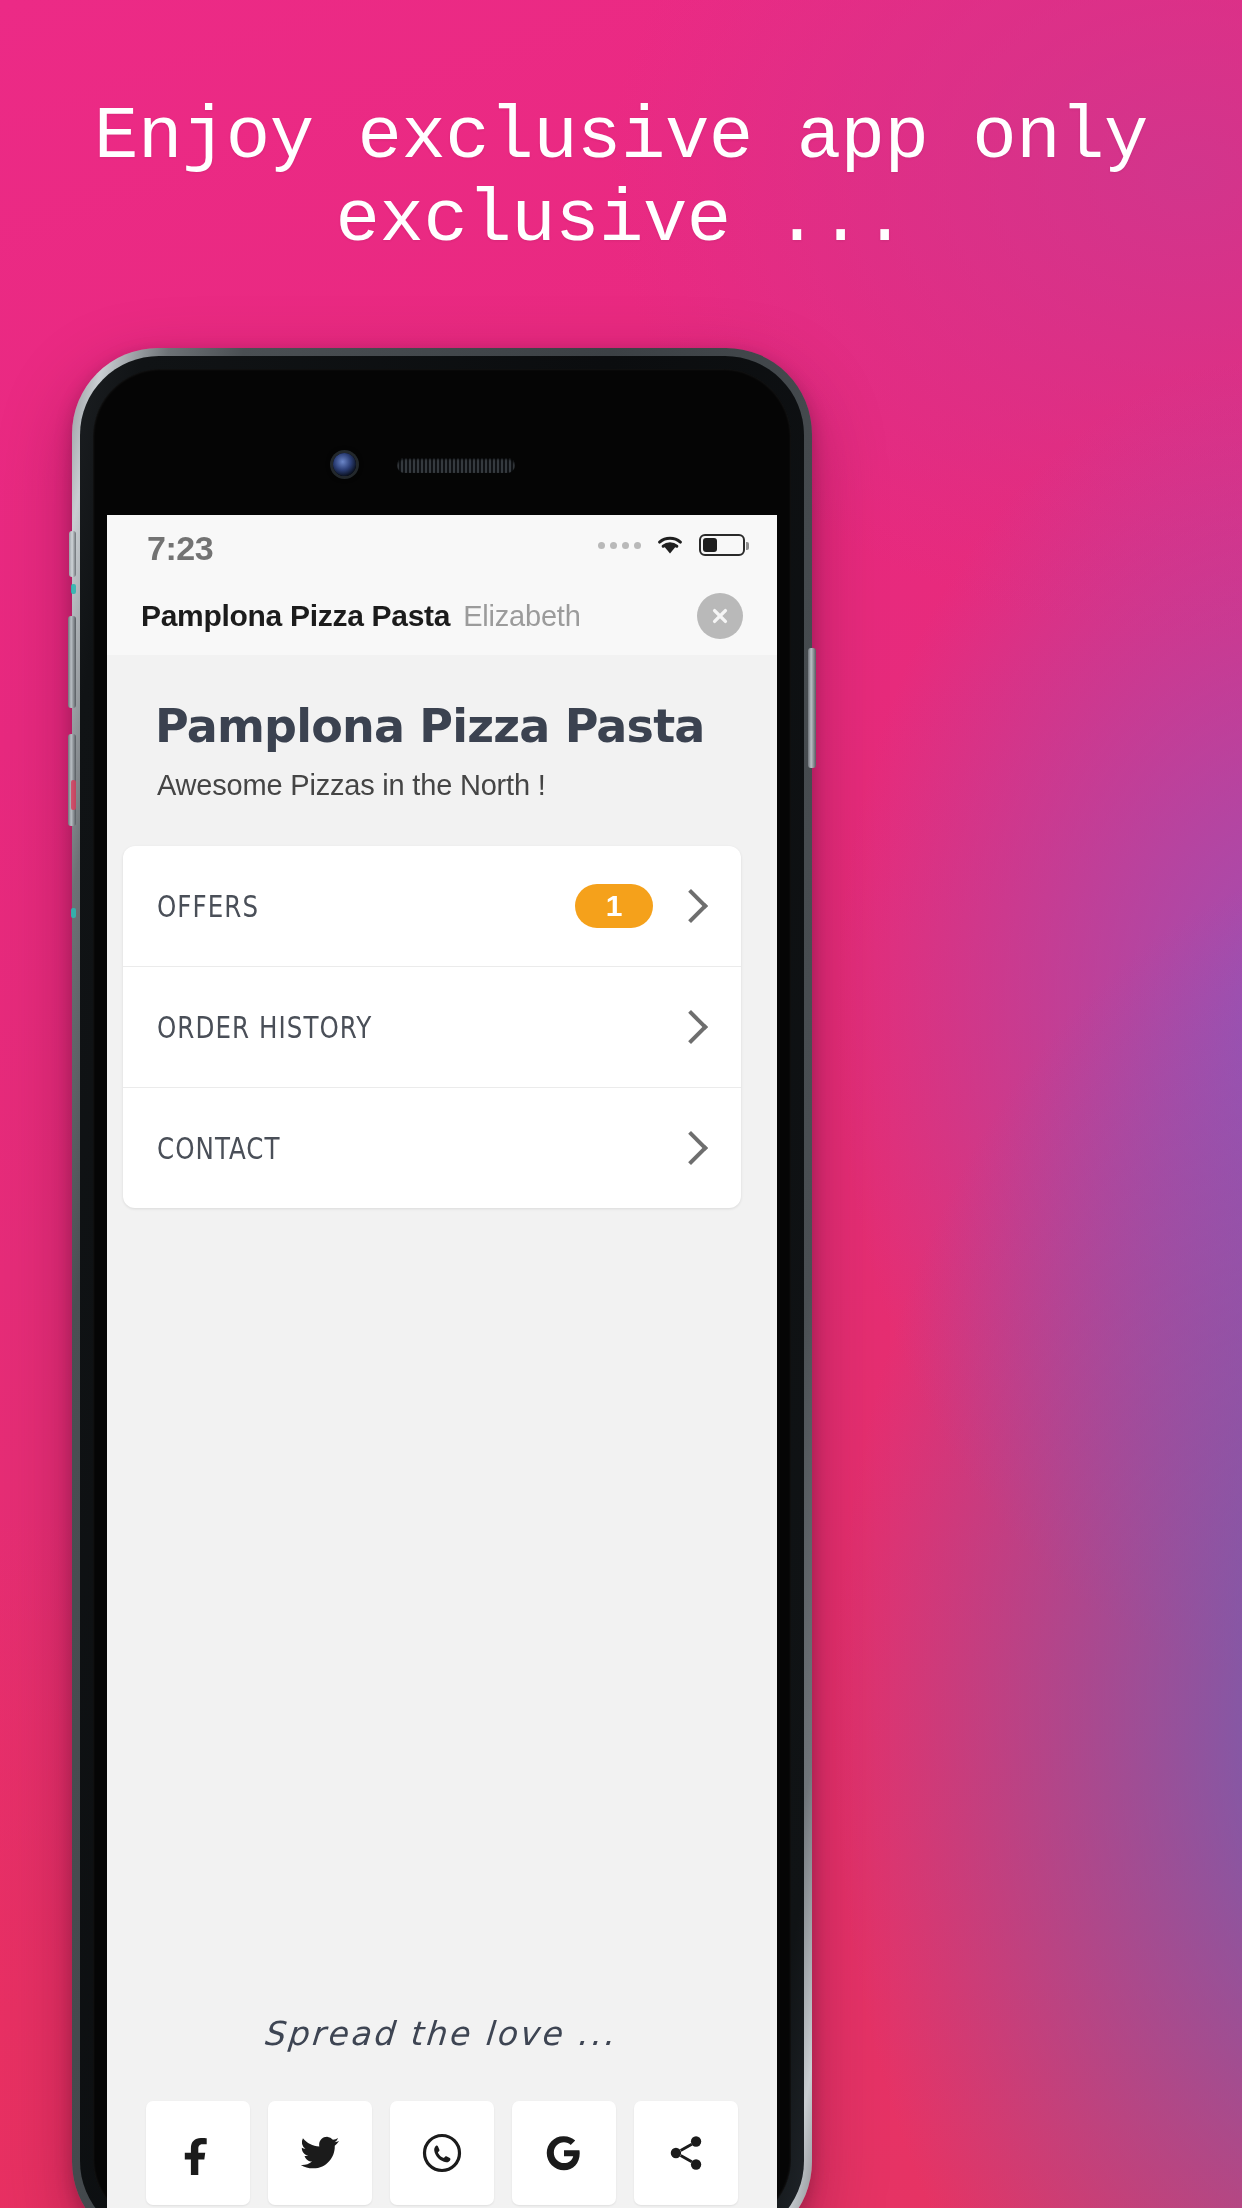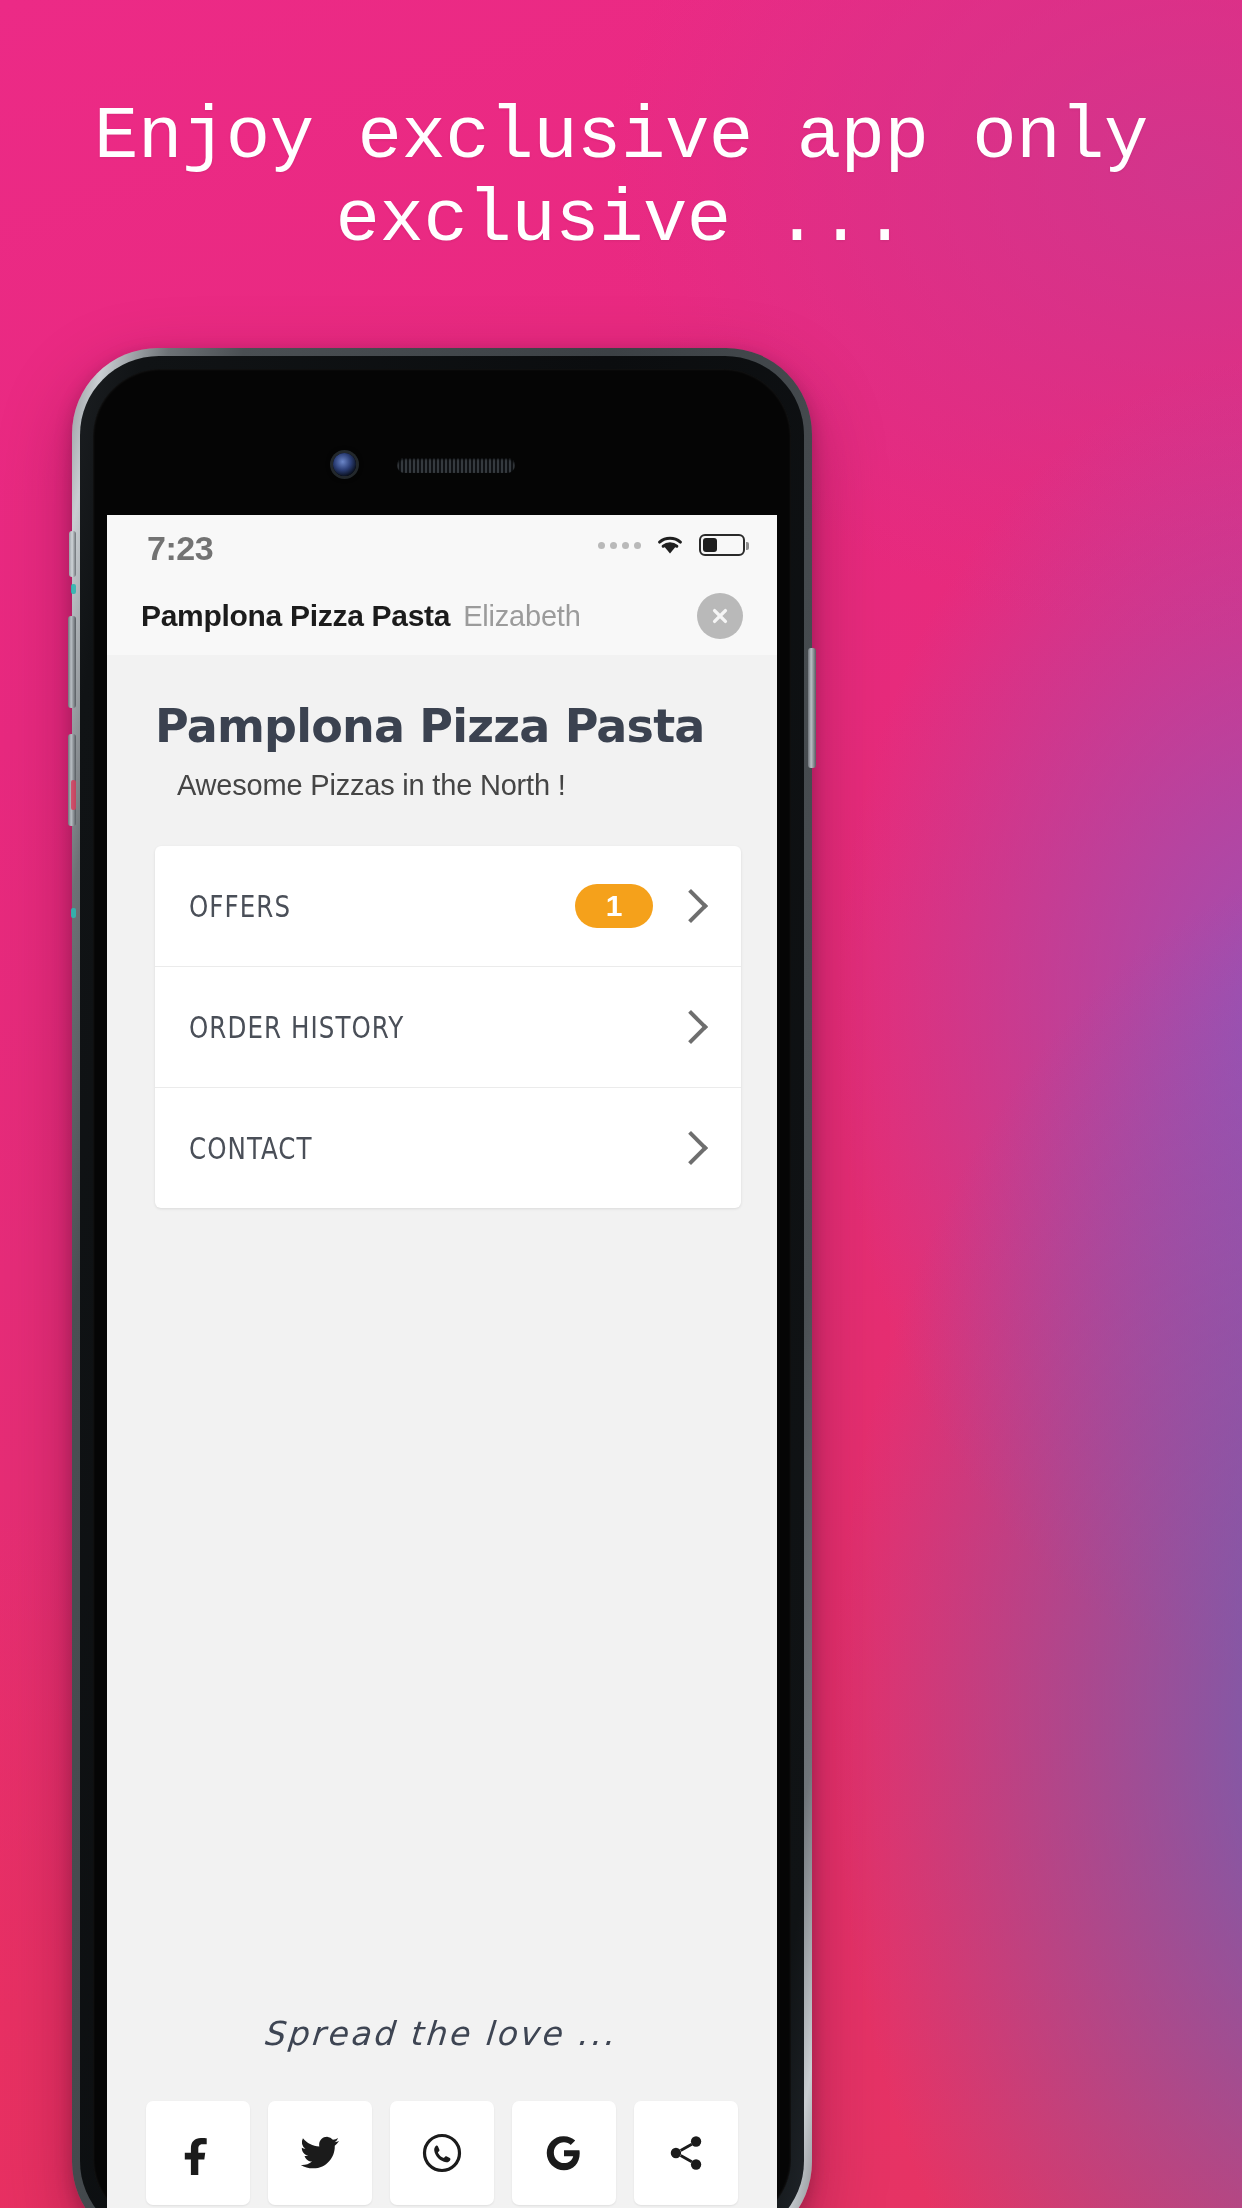--- a/index.html
+++ b/index.html
@@ -115,26 +115,26 @@
   #close-btn svg{display:block;}
 
   
   #appbody{position:absolute;top:140px;left:0;right:0;bottom:0;background:#f2f2f2;}
   #venue-title{
     font-family:"DejaVu Sans", sans-serif;
     font-size:46px;font-weight:bold;color:#3b4250;
     padding:44px 0 0 48px;letter-spacing:-0.8px;
   }
   #venue-tag{
-    font-size:29px;color:#454545;padding:16px 0 0 70px;letter-spacing:-0.2px;
+    font-size:29px;color:#454545;padding:16px 0 0 50px;letter-spacing:-0.2px;
   }
 
   
   #menu-card{
-    margin:44px 36px 0 48px;background:#ffffff;border-radius:6px;
+    margin:44px 36px 0 16px;background:#ffffff;border-radius:12px;
     box-shadow:0 1px 3px rgba(0,0,0,0.10);overflow:hidden;
   }
   .menu-row{
     height:120px;display:flex;align-items:center;padding:0 30px 0 34px;
     border-bottom:1px solid #ebebeb;position:relative;
   }
   .menu-row:last-child{border-bottom:none;gap:34px;}
   .menu-label{
     font-family:"Liberation Sans Narrow","DejaVu Sans Condensed","Liberation Sans", sans-serif;
     font-size:31px;color:#4a4f58;letter-spacing:1.2px;

